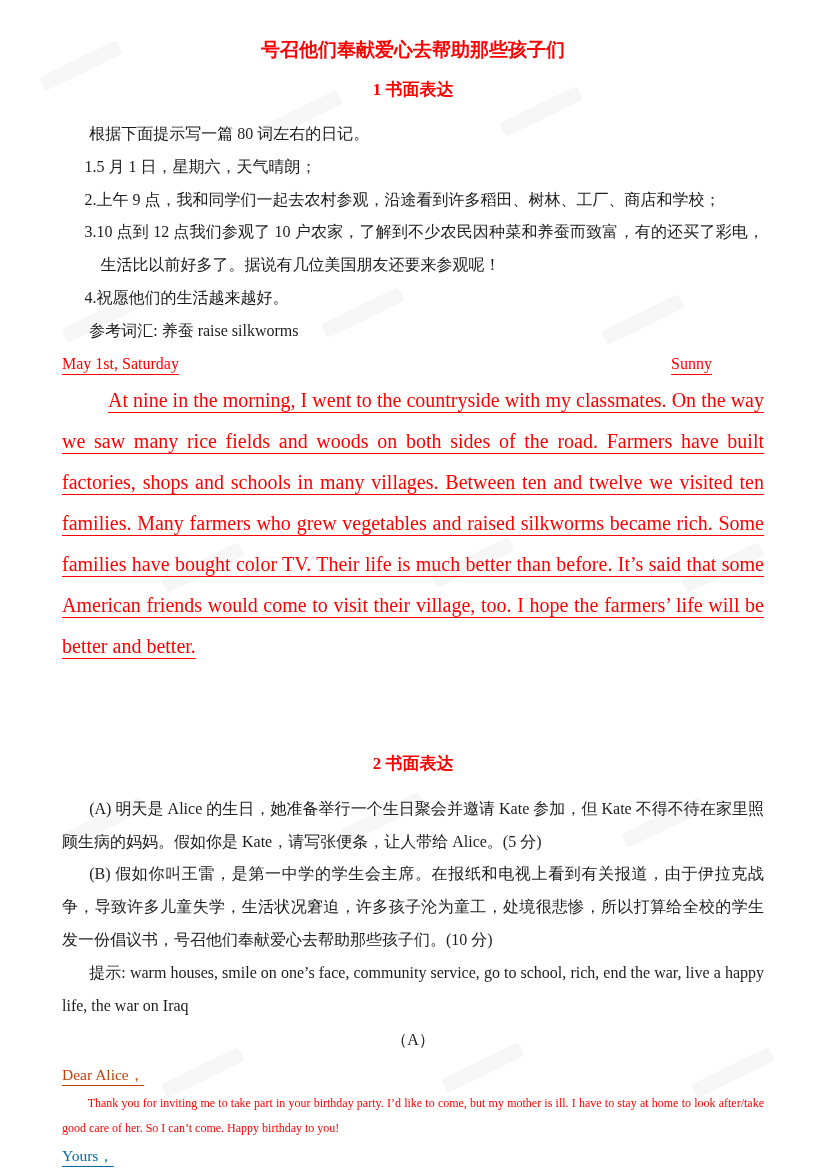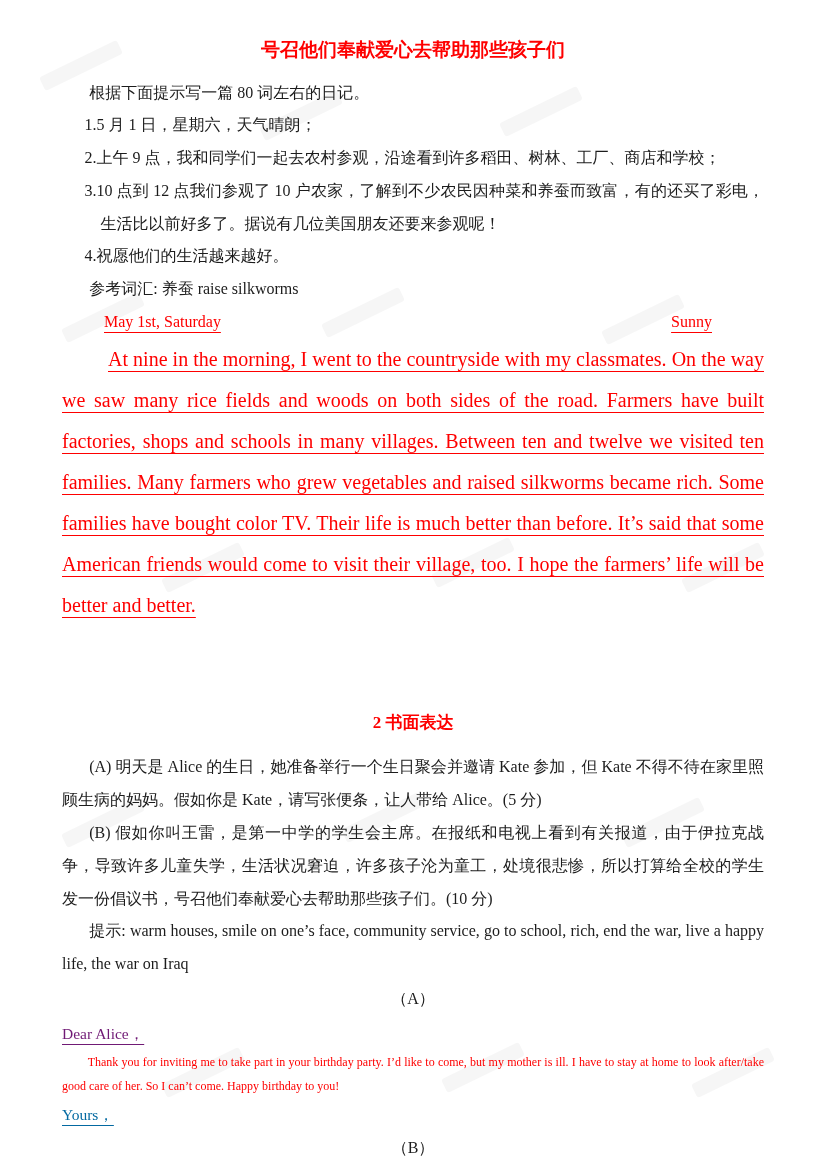--- a/index.html
+++ b/index.html
@@ -26,29 +26,29 @@
   .sec-heading.gap-top { margin-top:84px; }
 
   p { font-size:16px; line-height:2.05; }
   .cn { text-align:justify; }
   .indent { text-indent:1.7em; }
   .hang { padding-left:2.4em; text-indent:-1em; }
   .u { text-decoration:underline; text-underline-offset:5px; text-decoration-thickness:1px; }
 
   .dateline {
     display:flex; justify-content:space-between;
-    padding-right:52px; color:#fe0000;margin-left:42px;
+    padding-right:52px; color:#fe0000;
   }
   .diary-body {
     color:#fe0000; text-align:justify; text-indent:2.3em;
     font-size:20px;
     text-decoration:underline; text-underline-offset:5px; text-decoration-thickness:1px;
   }
   .note-salutation {
-    color:#701a75; font-size:15.5px;
+    color:#c2410c; font-size:15.5px;
     text-decoration:underline; text-underline-offset:5px; text-decoration-thickness:1px;
   }
   .note-body {
     color:#fe0000; text-align:justify; white-space:pre-wrap;
     font-size:12px;
     text-underline-offset:5px; text-decoration-thickness:1px;
   }
   .right-red {
     color:#0369a1; text-align:left; font-size:15.5px;
     text-decoration:underline; text-underline-offset:5px; text-decoration-thickness:1px;
@@ -81,20 +81,21 @@
   <div class="wm" style="left:340px; top:810px;"></div>
   <div class="wm" style="left:620px; top:815px;"></div>
   <div class="wm" style="left:160px; top:1065px;"></div>
   <div class="wm" style="left:440px; top:1060px;"></div>
   <div class="wm" style="left:690px; top:1065px;"></div>
 
   <div class="content">
 
     <h1 class="title">号召他们奉献爱心去帮助那些孩子们</h1>
 
+    <h2 class="sec-heading">1 书面表达</h2>
 
     <p class="cn indent">根据下面提示写一篇 80 词左右的日记。</p>
     <p class="cn hang">1.5 月 1 日，星期六，天气晴朗；</p>
     <p class="cn hang">2.上午 9 点，我和同学们一起去农村参观，沿途看到许多稻田、树林、工厂、商店和学校；</p>
     <p class="cn hang">3.10 点到 12 点我们参观了 10 户农家，了解到不少农民因种菜和养蚕而致富，有的还买了彩电，生活比以前好多了。据说有几位美国朋友还要来参观呢！</p>
     <p class="cn hang">4.祝愿他们的生活越来越好。</p>
     <p class="cn indent">参考词汇: 养蚕 raise silkworms</p>
 
     <p class="dateline">
       <span class="u">May 1st, Saturday</span>

